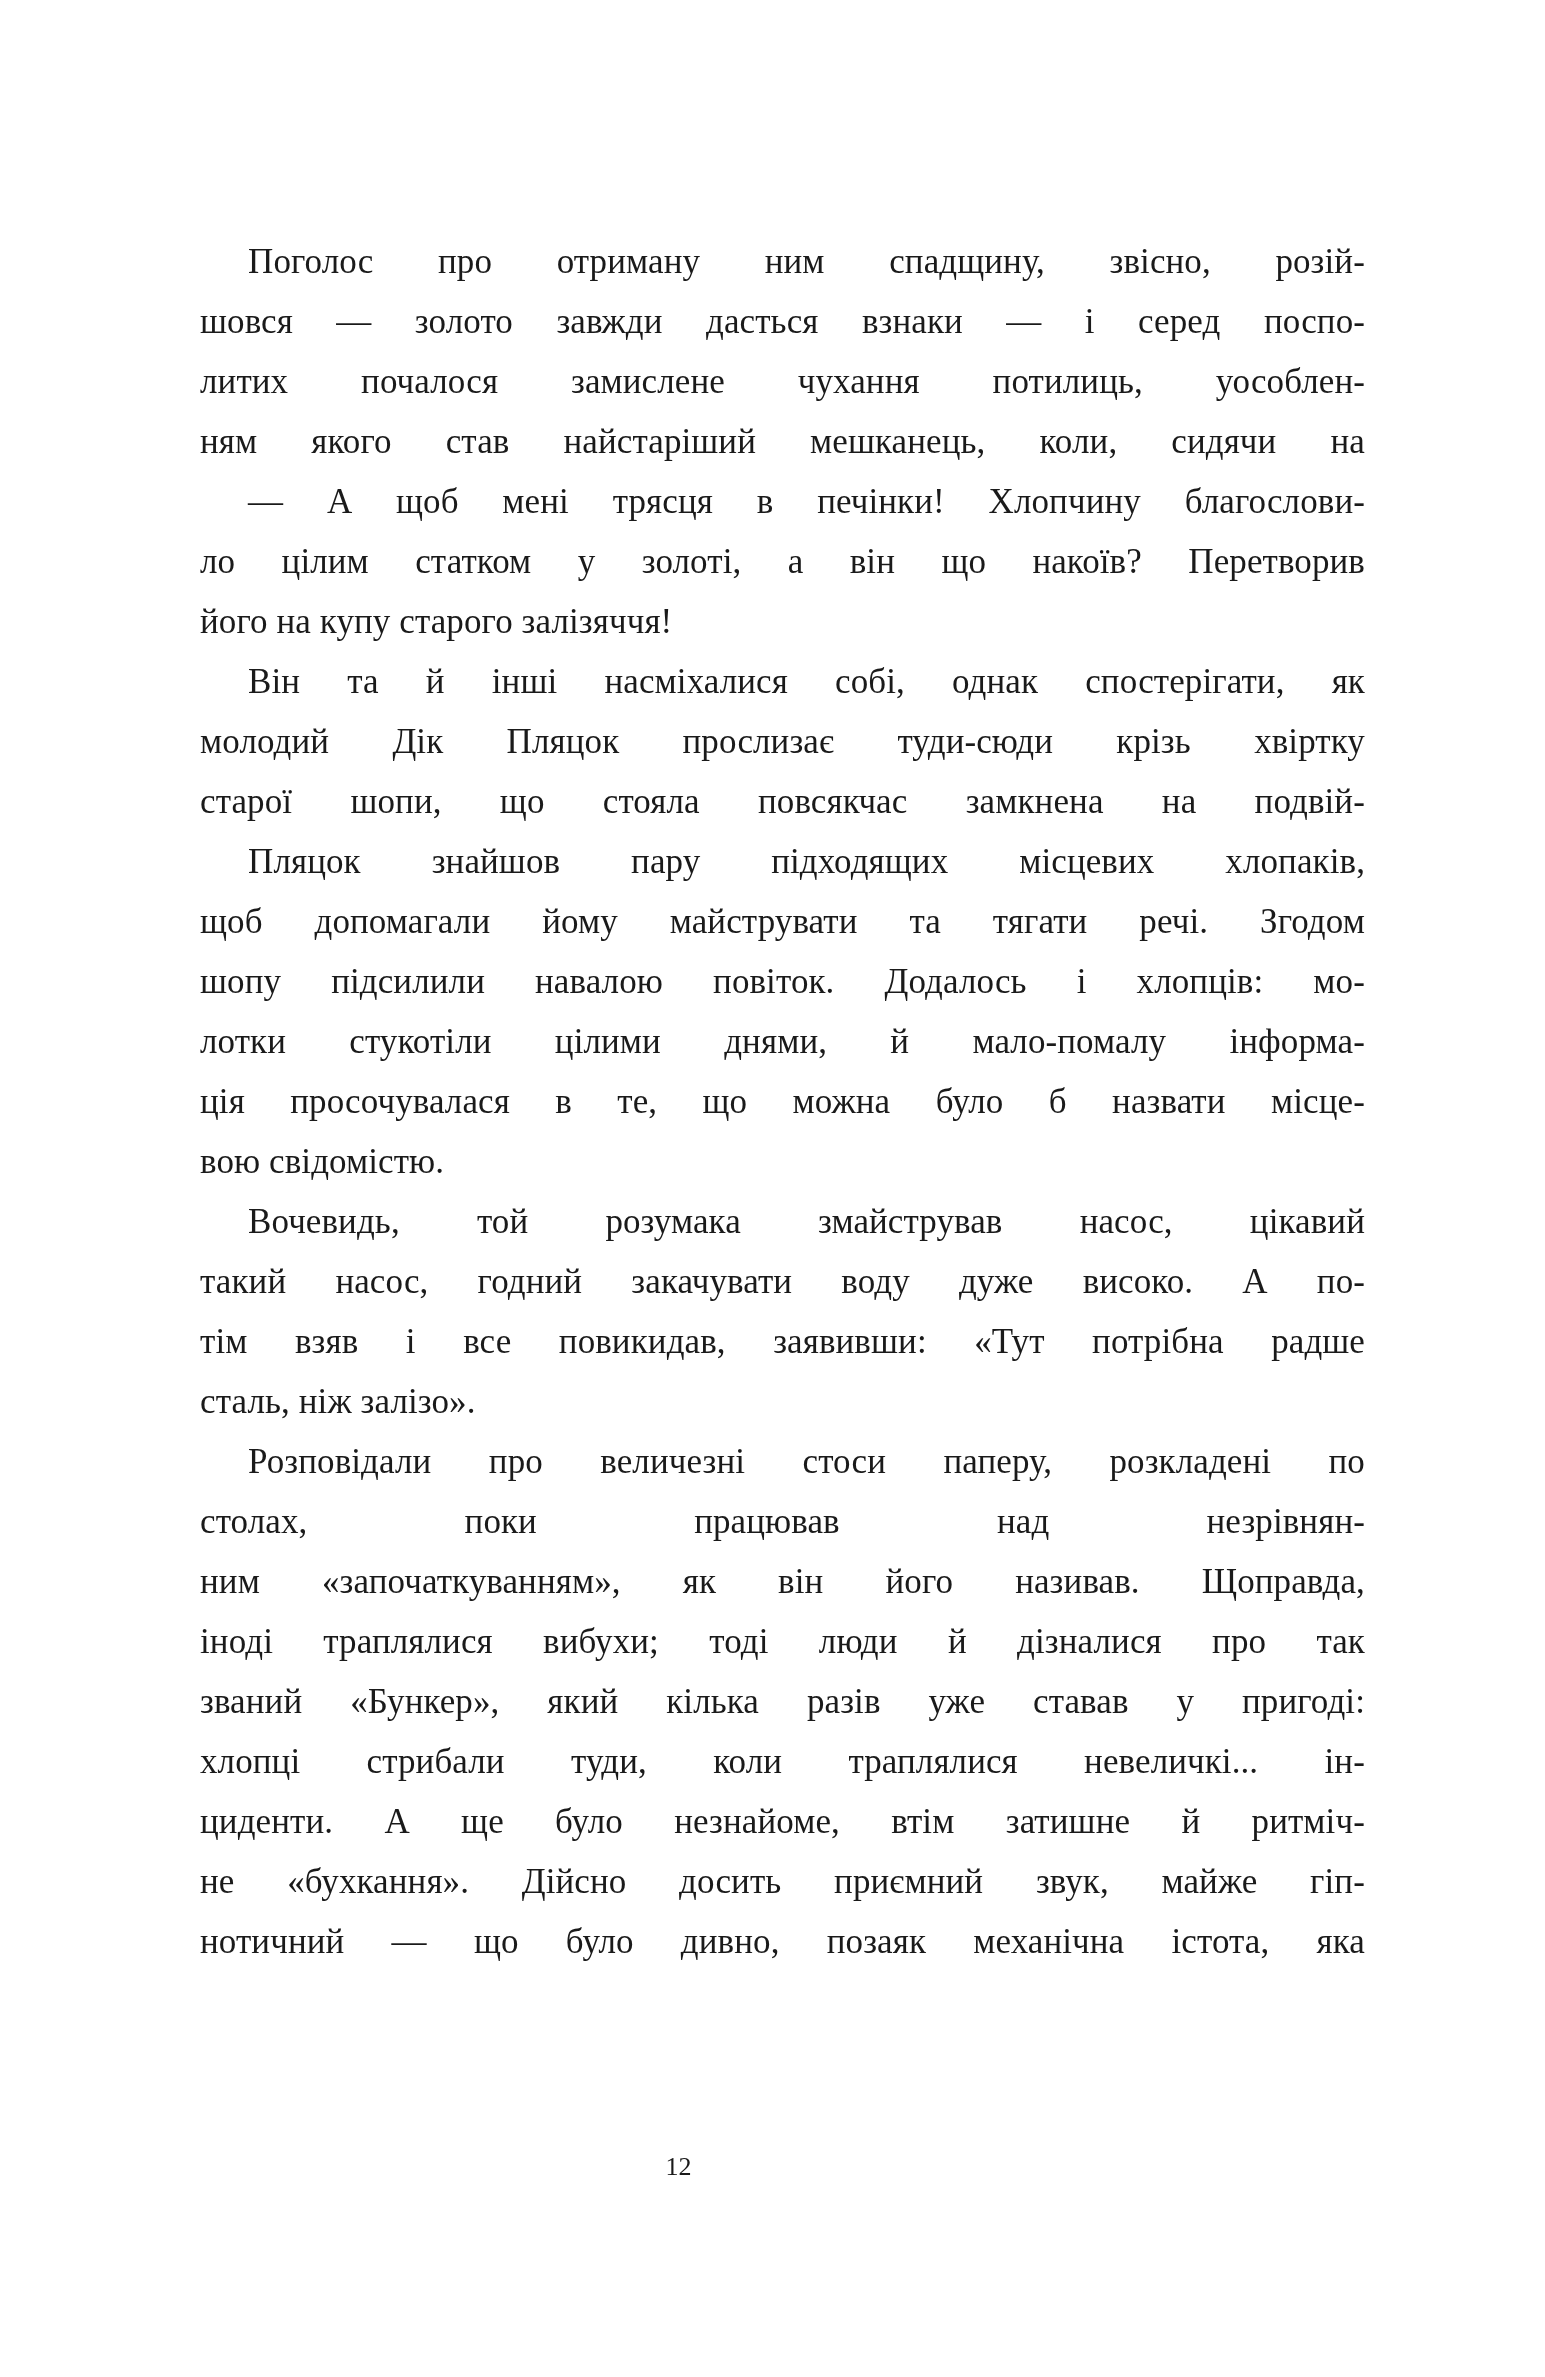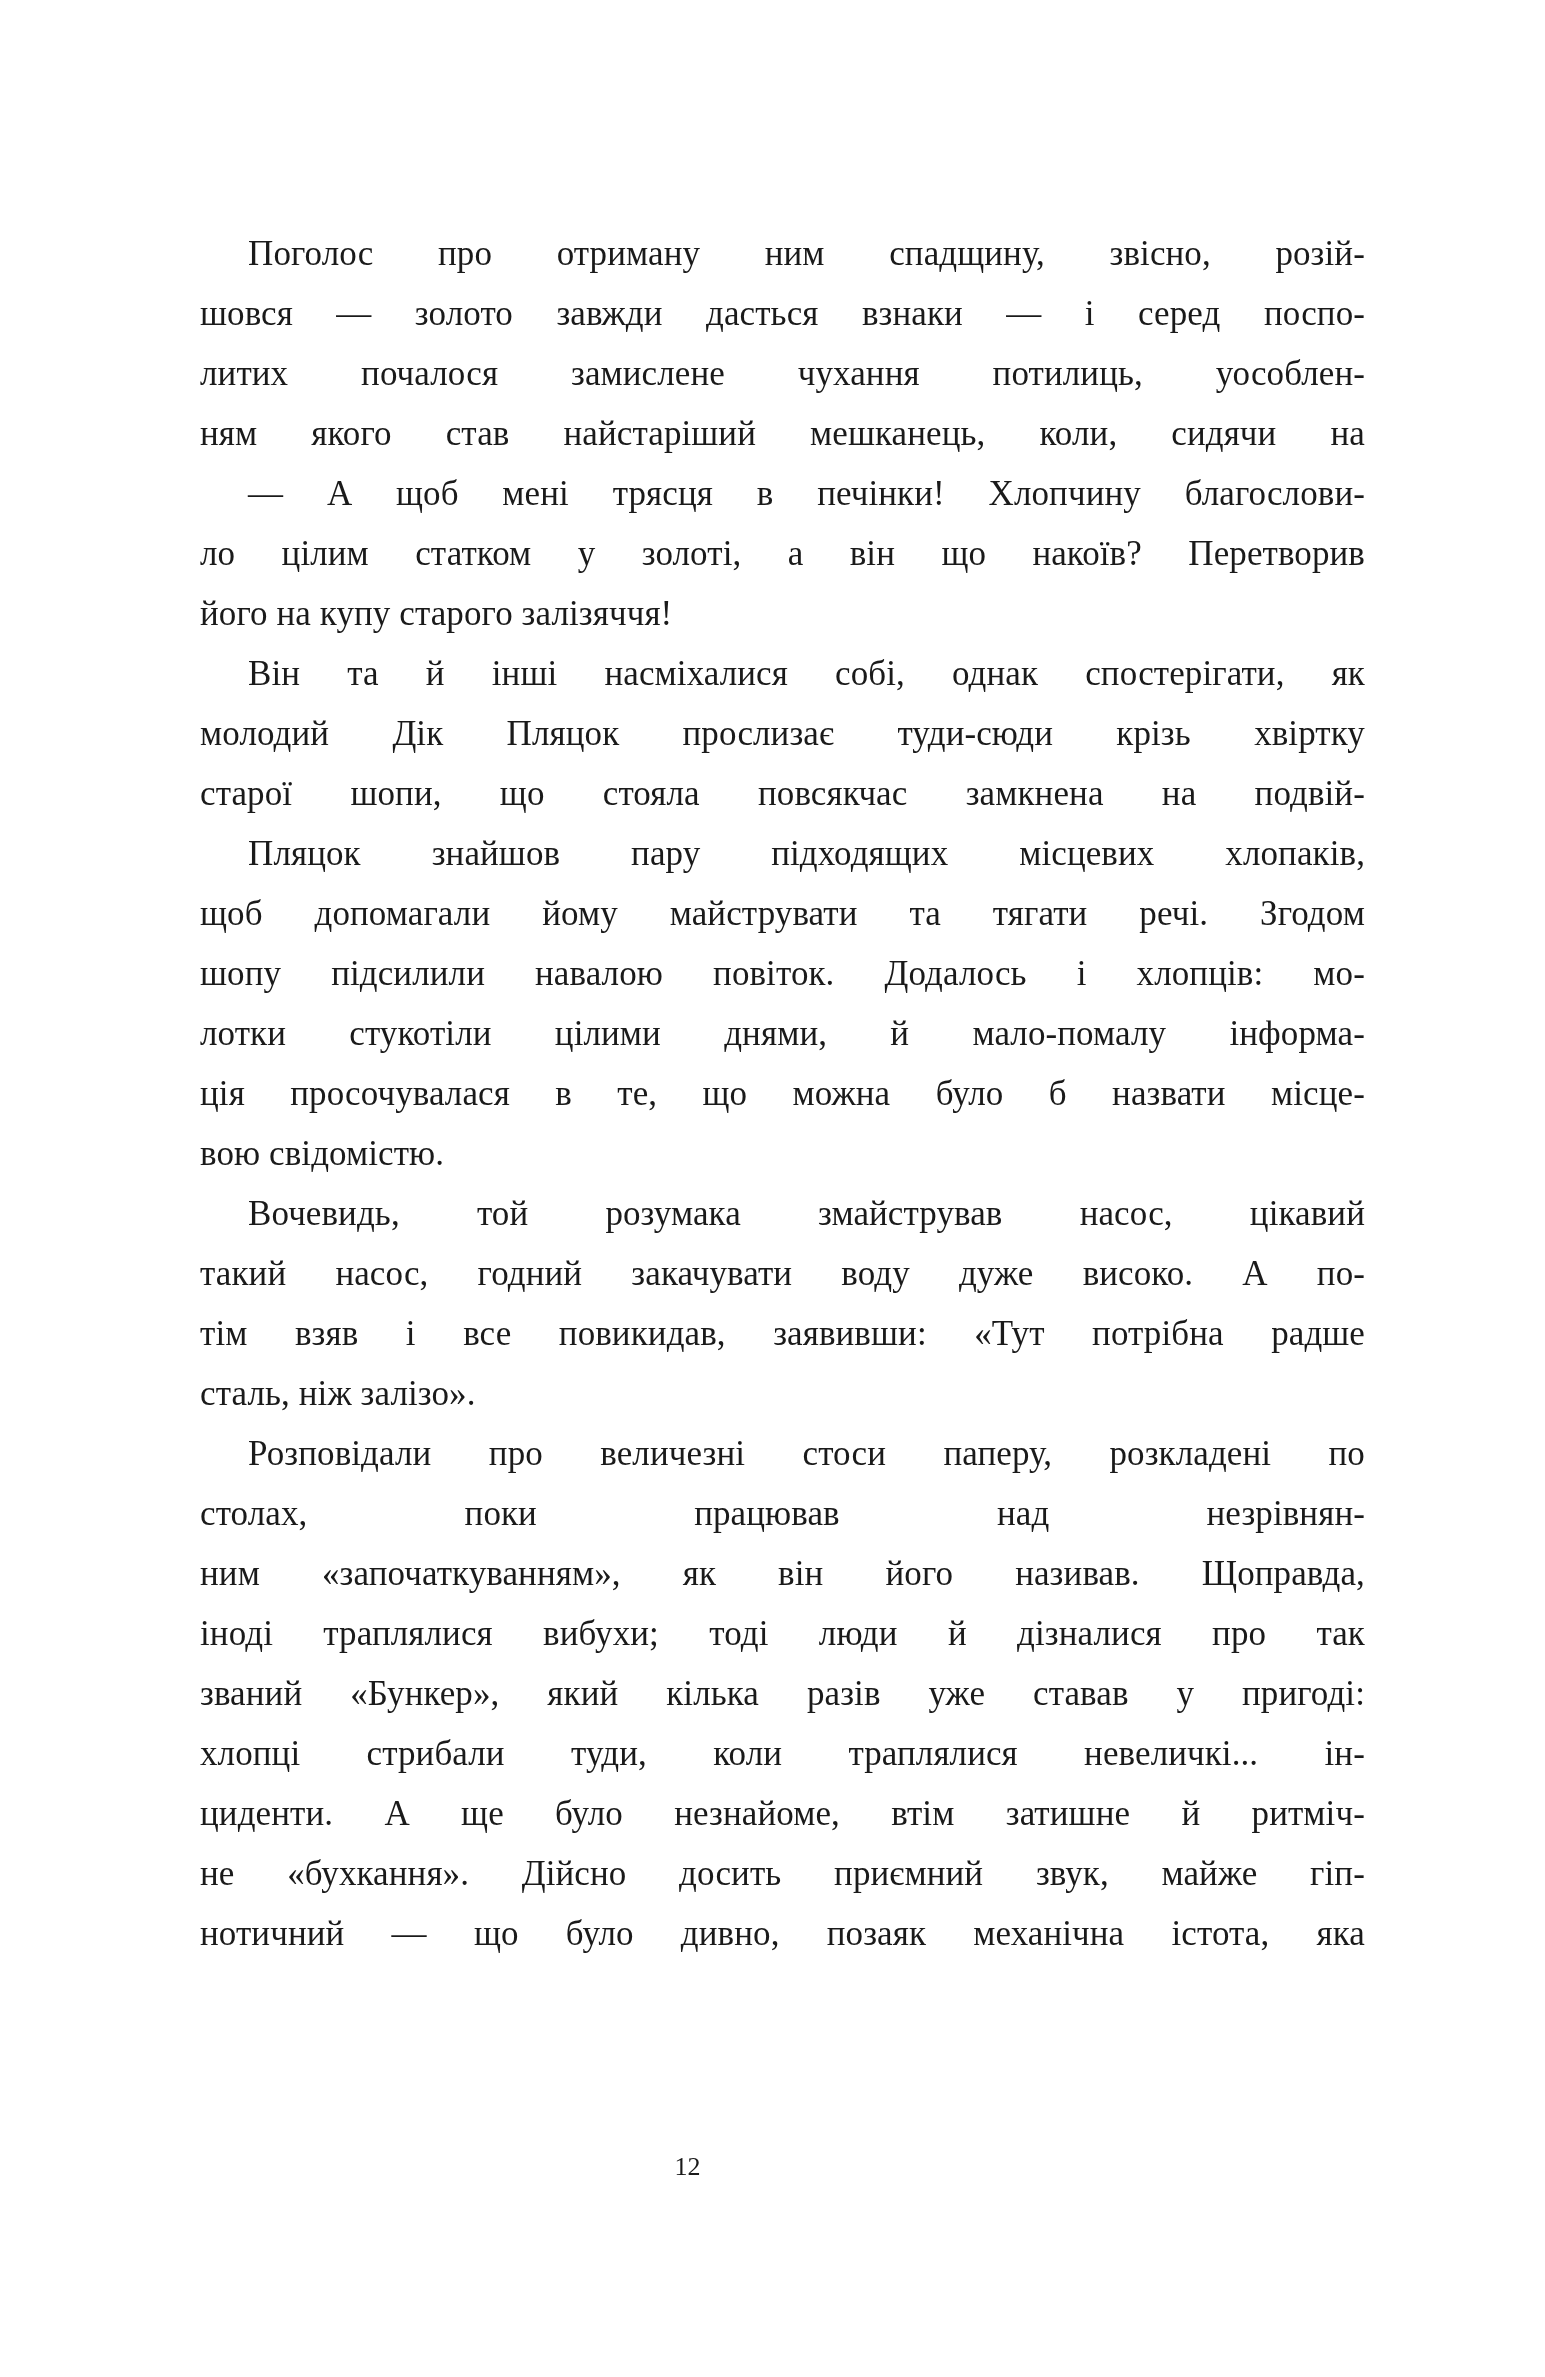--- a/index.html
+++ b/index.html
@@ -20,21 +20,21 @@
     position: absolute;
     left: 0; top: 0;
     width: 1545px;
     height: 2377px;
     background: #ffffff;
   }
 
   #text-block {
     position: absolute;
     left: 200px;
-    top: 224px;
+    top: 232px;
     width: 1165px;
   }
 
   .para {
     margin: 0;
     padding: 0;
   }
 
   
   .line {
@@ -71,21 +71,20 @@
   #folio {
     position: absolute;
     left: 0;
     top: 2151px;
     width: 1357px;
     text-align: center;
     font-size: 26px;
     line-height: 32px;
     color: #1a1a1a;
     font-family: "Liberation Serif", "DejaVu Serif", serif;
-    padding-left: 9px;
   }
 </style>
 </head>
 <body>
 
 <div id="page">
 
   <div id="text-block">
 
     <p class="para">

